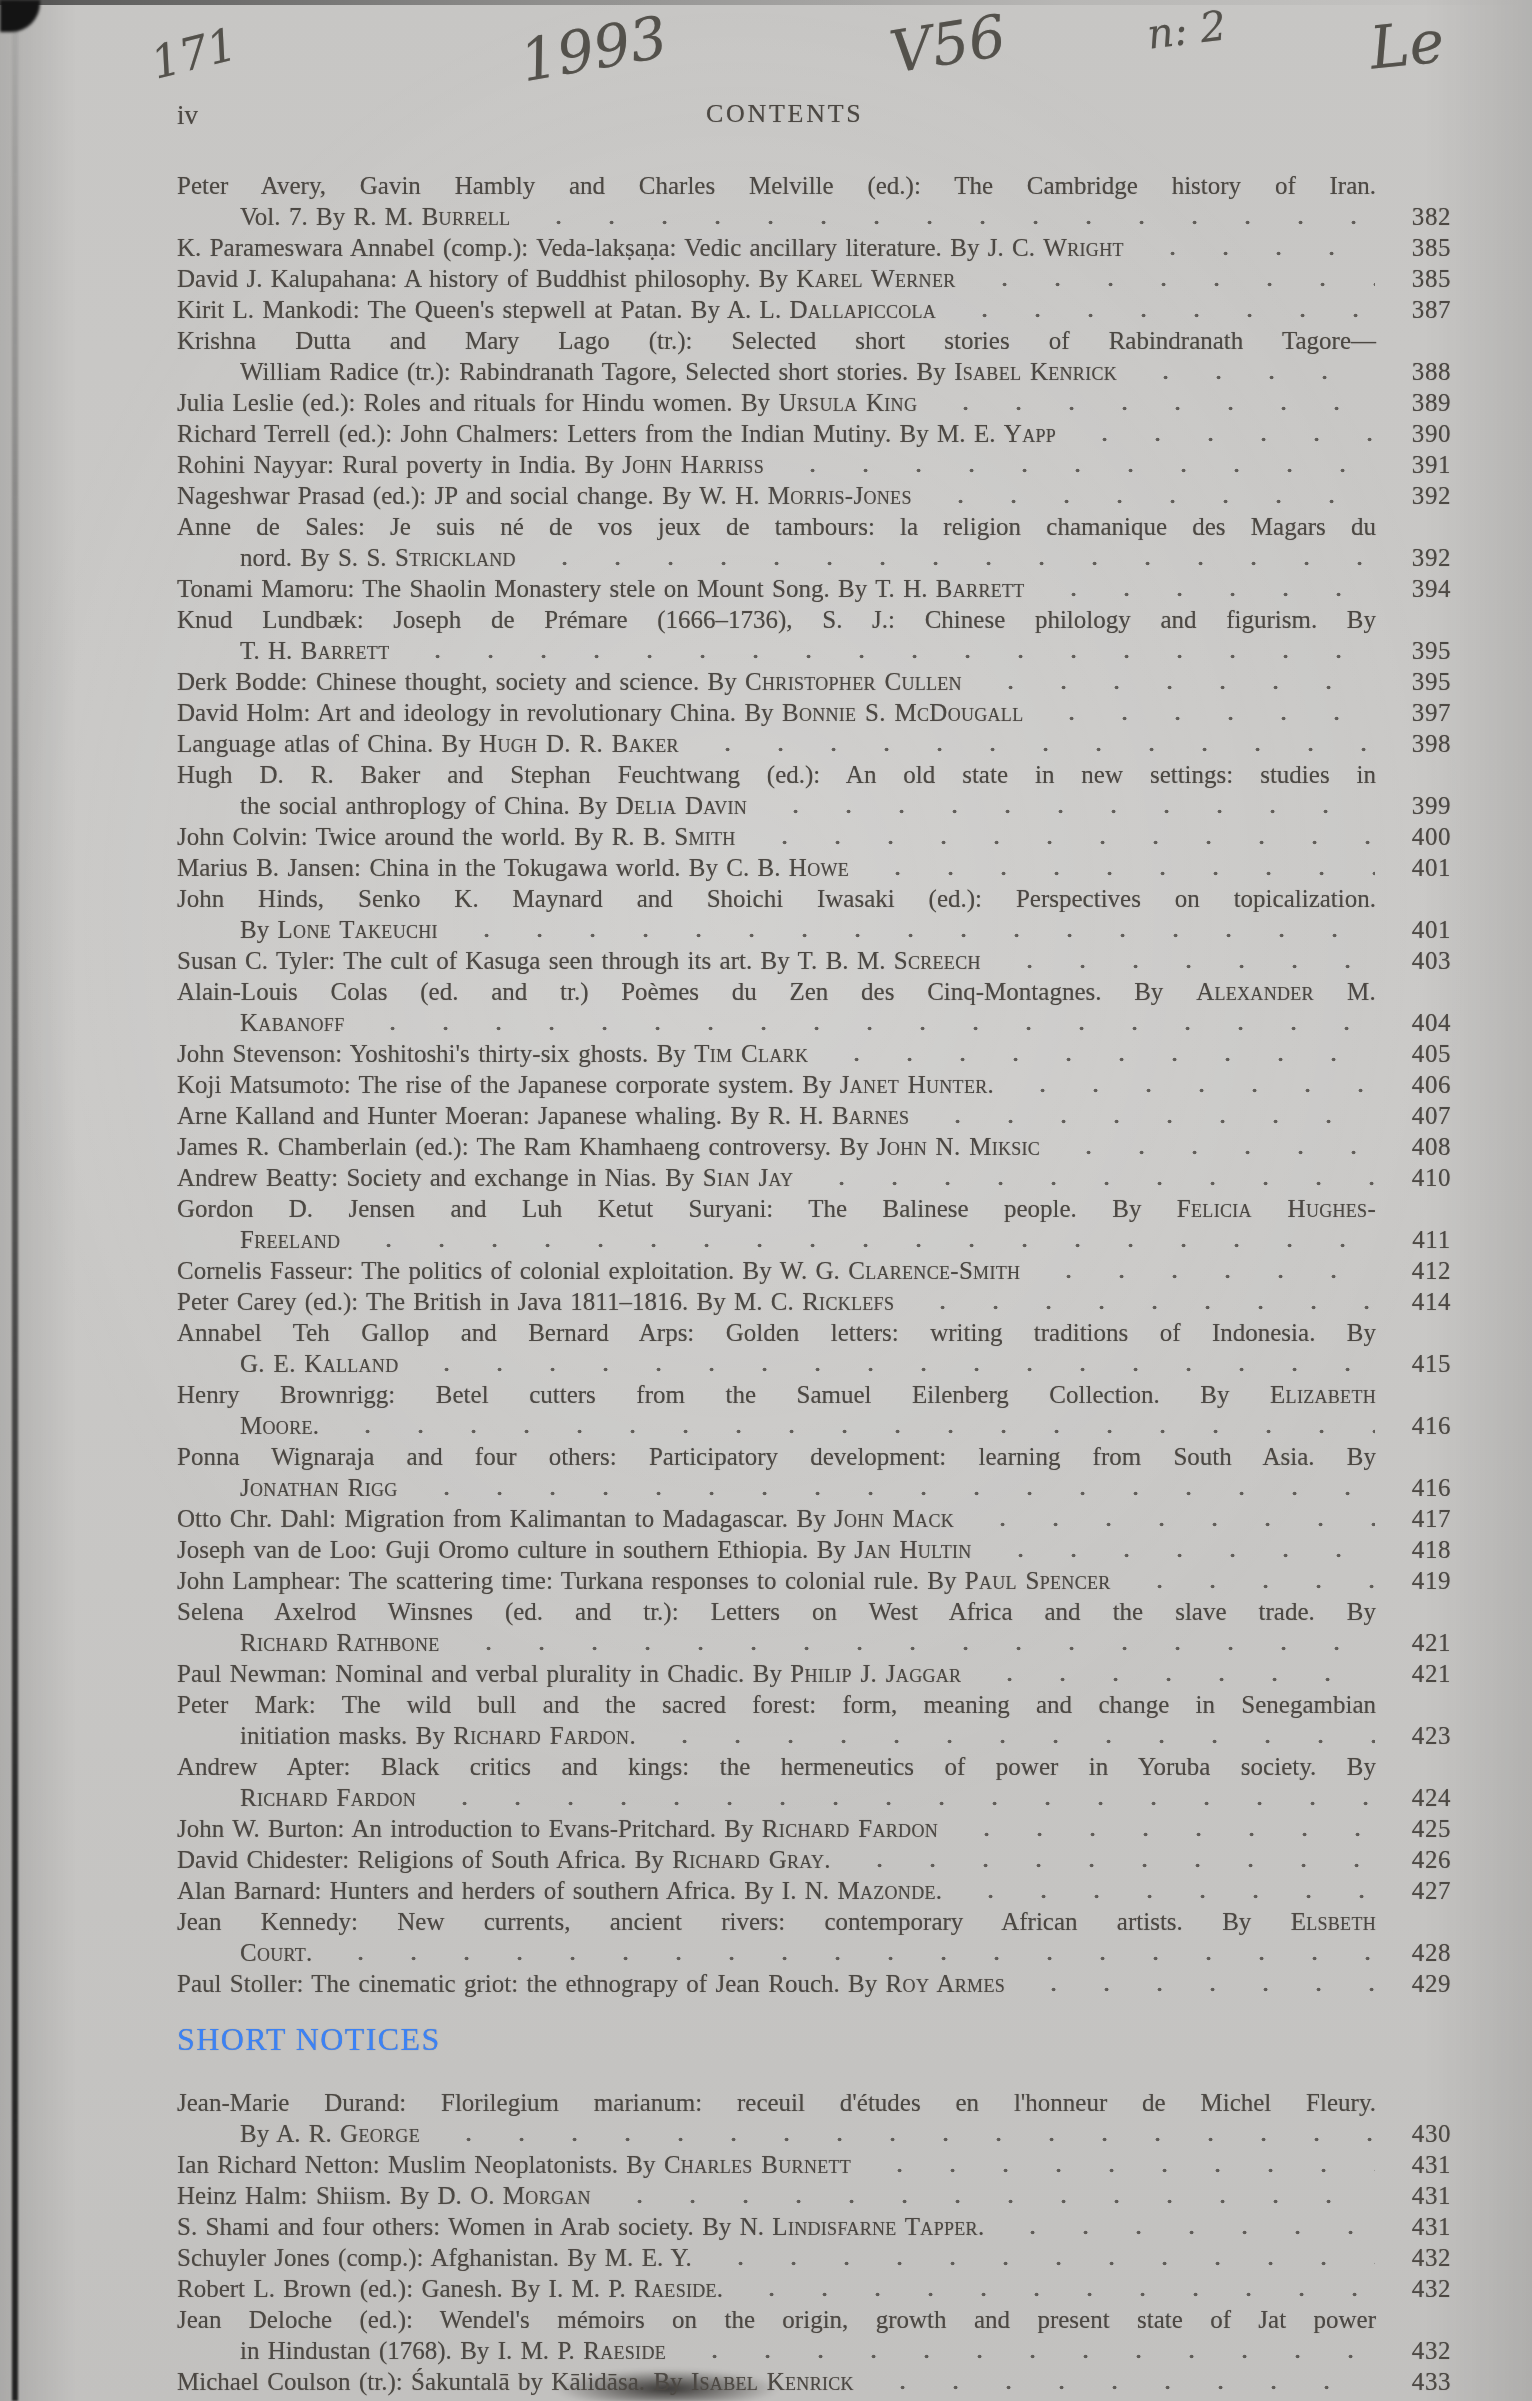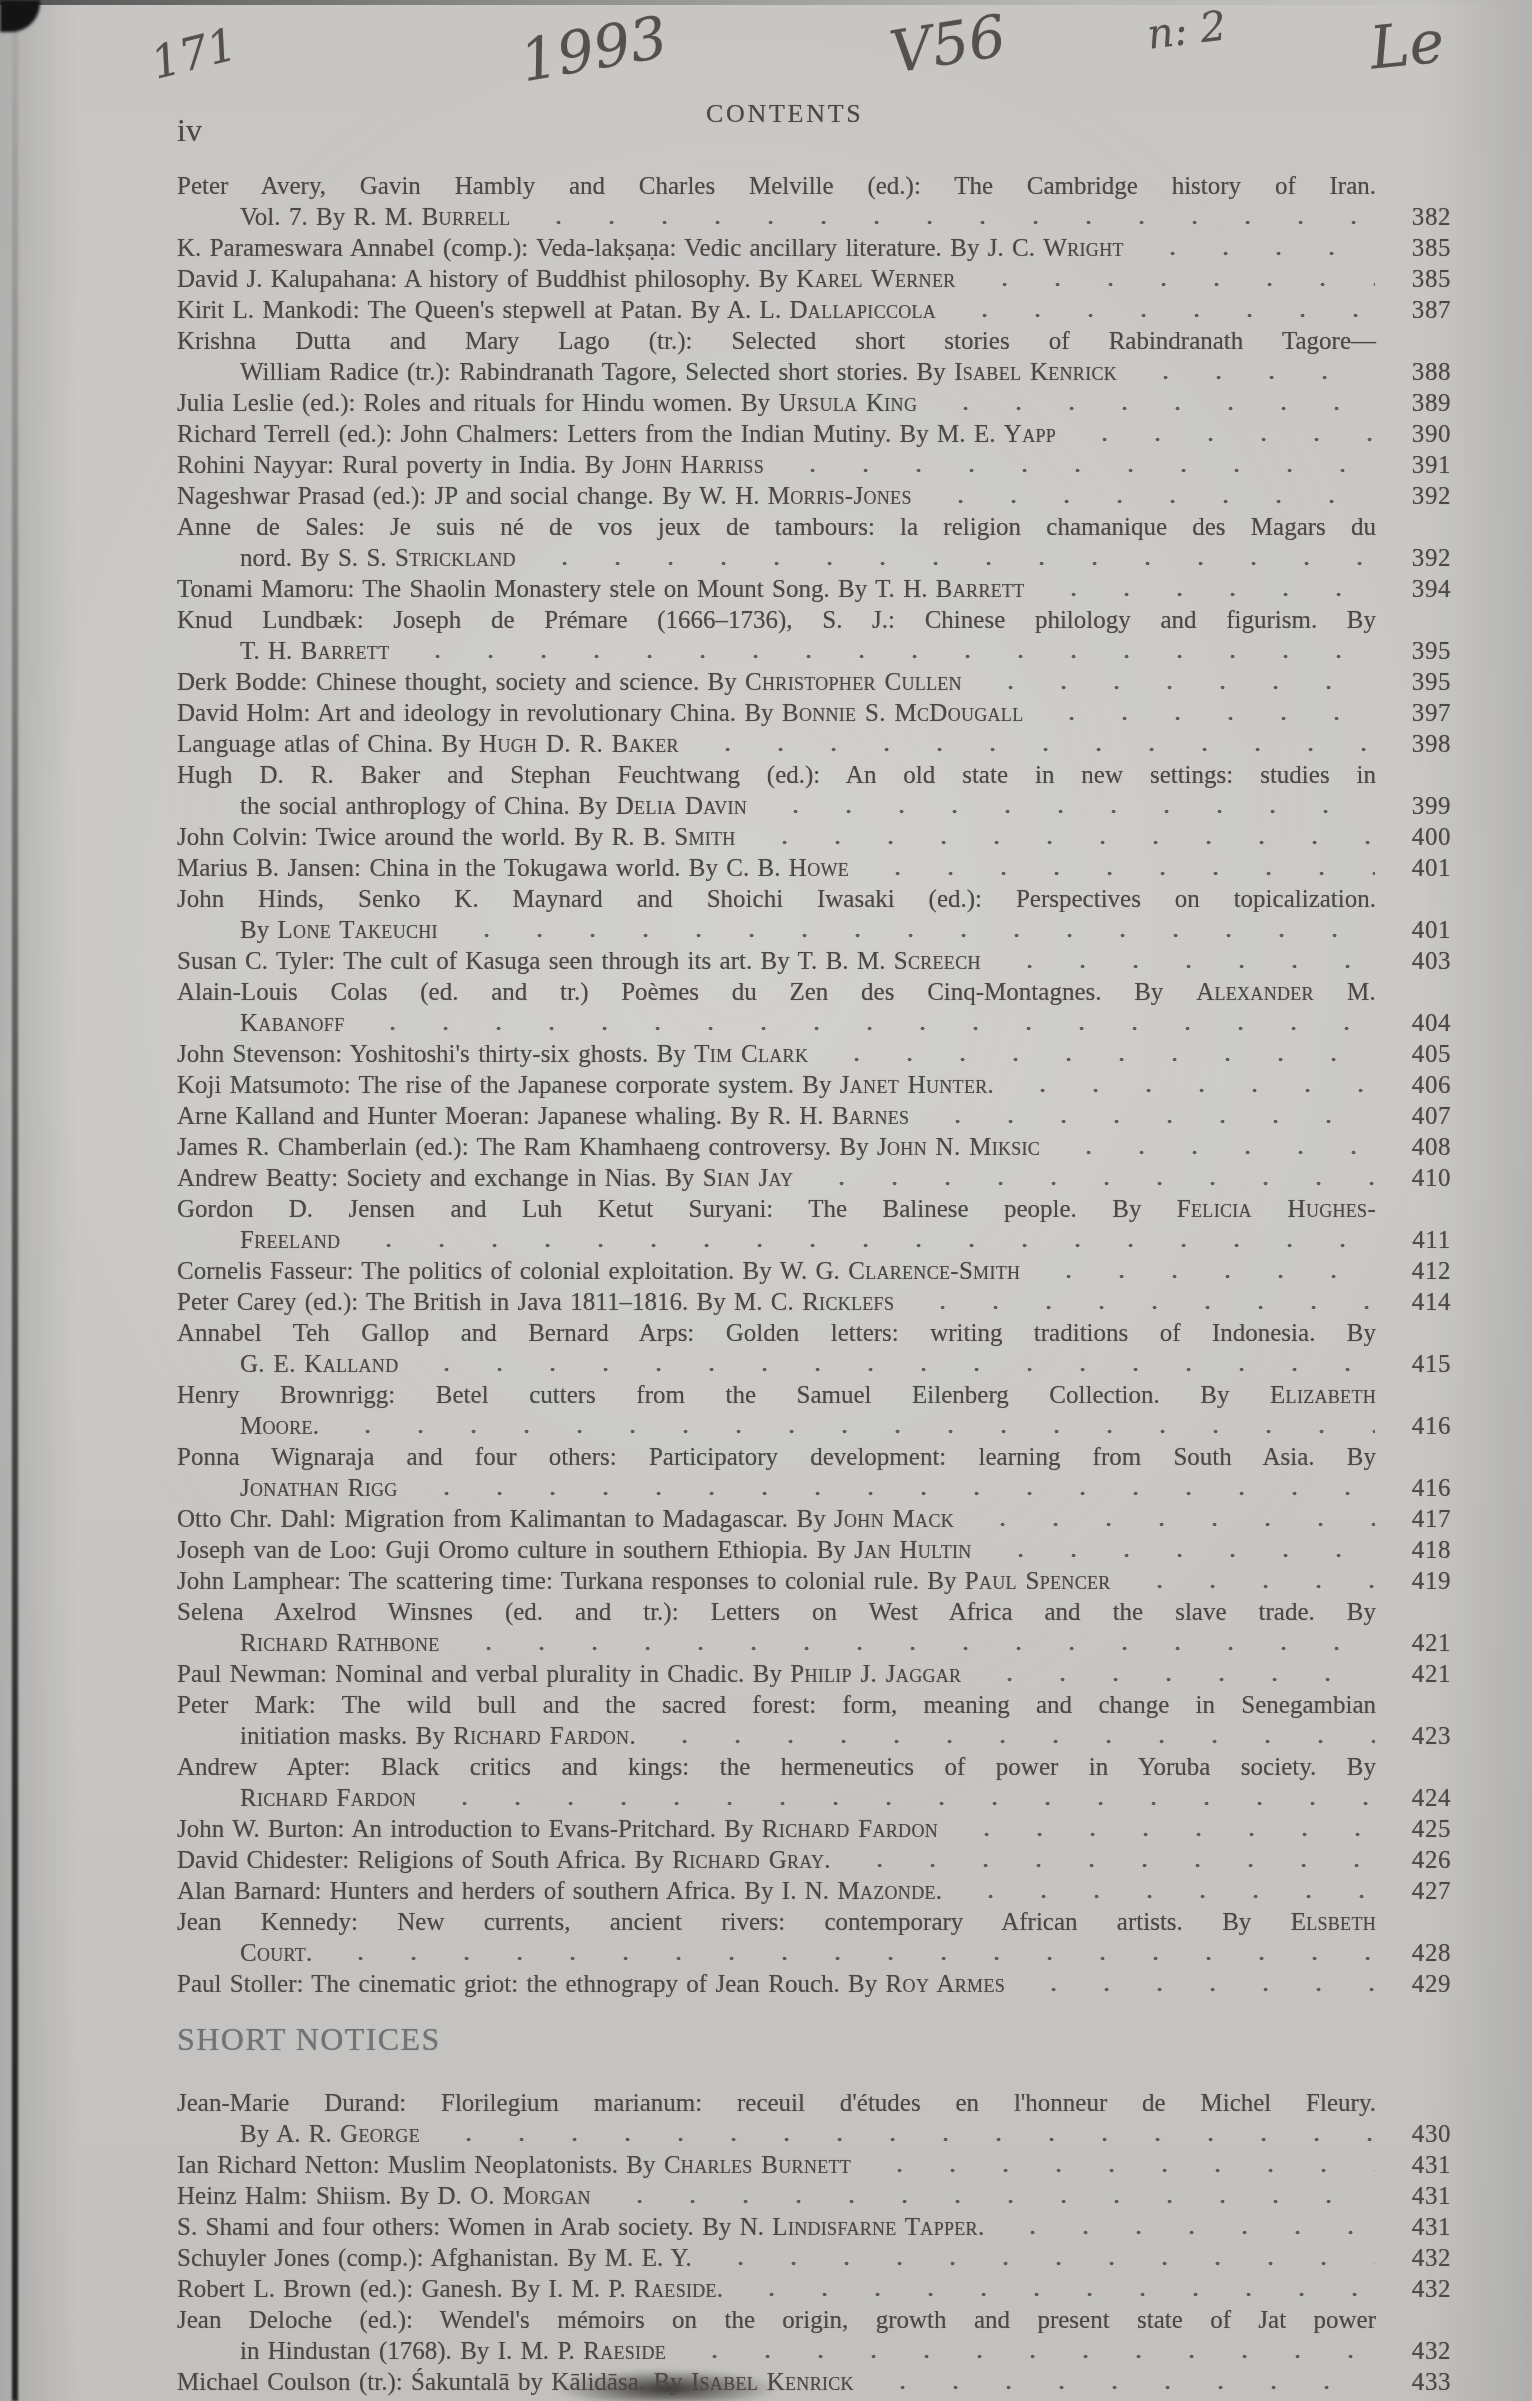--- a/index.html
+++ b/index.html
@@ -24,38 +24,38 @@
     background:radial-gradient(ellipse at 50% 60%,rgba(30,28,26,.85),rgba(30,28,26,0) 70%);}
   
   .hw{position:absolute;font-family:"DejaVu Serif",serif;font-style:italic;
     color:rgba(70,67,61,.82);text-shadow:0 0 0.7px rgba(70,67,61,.4);white-space:nowrap;}
   .hw1{left:151px;top:27px;font-size:45px;transform:rotate(-14deg);}
   .hw2{left:520px;top:15px;font-size:58px;transform:rotate(-10deg);}
   .hw3{left:890px;top:9.6px;font-size:58px;transform:rotate(-9deg);}
   .hw4{left:1147px;top:5.5px;font-size:41px;transform:rotate(-7deg);}
   .hw5{left:1370px;top:9.6px;font-size:59px;transform:rotate(-6deg);}
   
-  .folio{position:absolute;left:177px;top:112px;font-size:32px;}
+  .folio{position:absolute;left:177px;top:100px;font-size:27px;}
   .title{position:absolute;left:706px;top:99px;font-size:26px;letter-spacing:2.7px;}
   
   .list{position:absolute;left:177px;width:1281px;font-size:25px;line-height:31px;word-spacing:2.1px;}
   .reviews{top:170px;}
   .notices{top:2087px;}
   .line{display:flex;align-items:baseline;}
   .fillline .txt{display:block;width:1199px;text-align:justify;text-align-last:justify;}
   .lastline .txt{white-space:nowrap;flex:0 1 auto;min-width:0;overflow:hidden;}
   .cont{padding-left:63px;}
   .lead{flex:1 1 0;align-self:flex-end;height:5.5px;margin:0 30px 6.8px 18px;
     background:radial-gradient(circle, rgba(73,69,64,.82) 1.6px, rgba(73,69,64,0) 2.3px);
     background-size:53px 5.5px;background-repeat:repeat-x;background-position:4.1px 50%;}
   .pg{flex:none;width:53px;text-align:center;letter-spacing:0.7px;}
   .it{}
   .sc{font-variant:small-caps;letter-spacing:0.3px;}
   .short-heading{position:absolute;left:177px;top:2021px;margin:0;font-size:32px;
-    font-weight:normal;letter-spacing:1.4px;color:#737373;}
+    font-weight:normal;letter-spacing:1.4px;color:#3b82f6;}
 </style>
 </head>
 <body>
 
 <div class="scan">
   <div class="edge-top"></div>
   <div class="edge-left"></div>
   <div class="corner"></div>
   <div class="smudge"></div>
 

